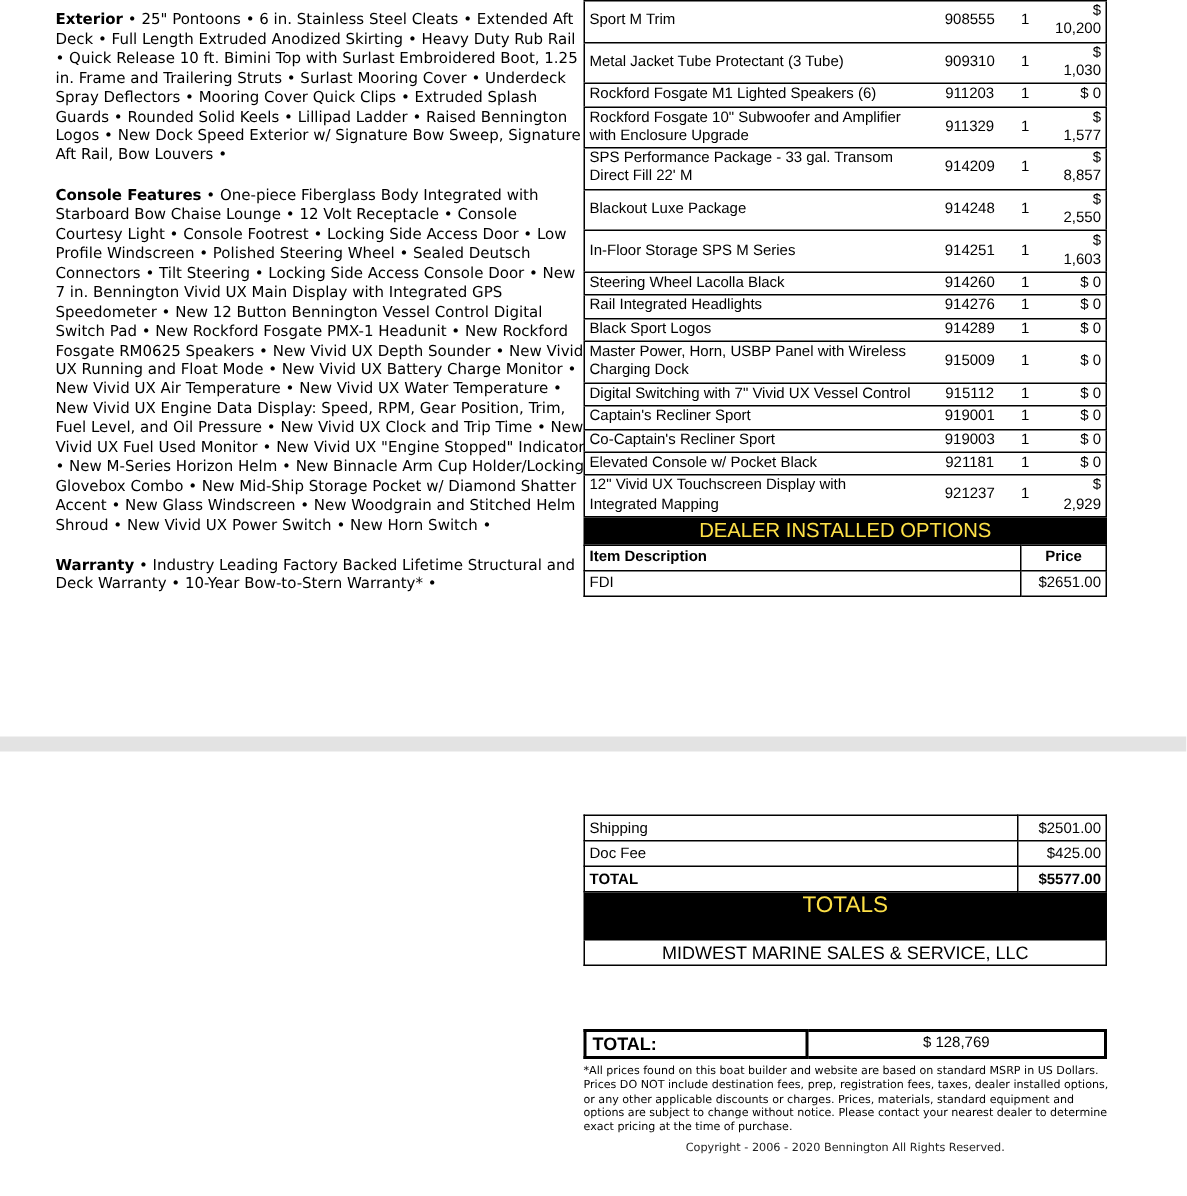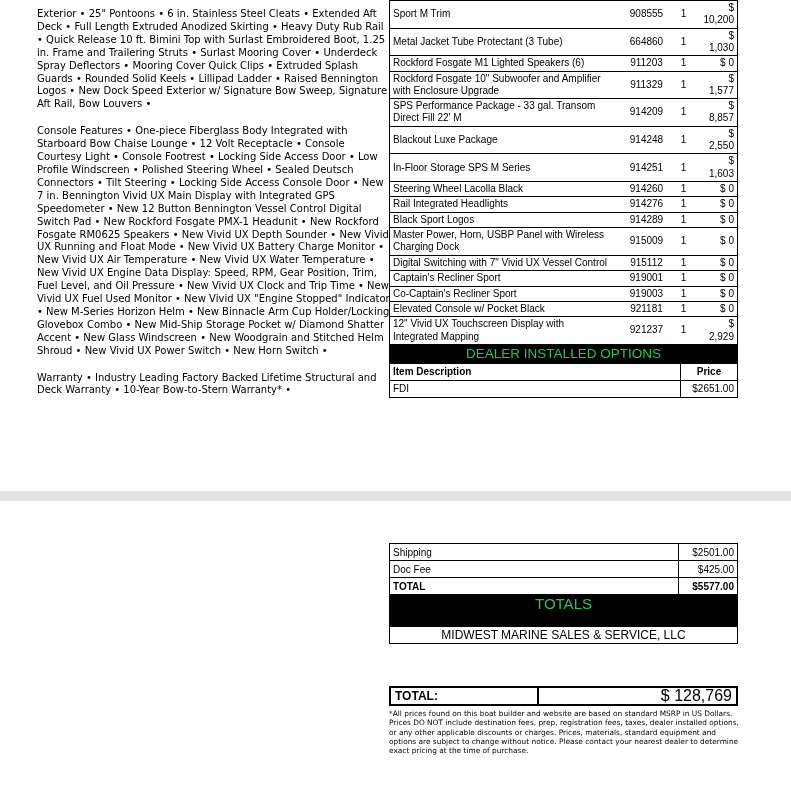--- a/index.html
+++ b/index.html
@@ -3,34 +3,34 @@
 <meta charset="utf-8">
 <style>
   html,body{margin:0;padding:0;}
   body{
     width:791px;height:797px;position:relative;background:#ffffff;
     font-family:"DejaVu Sans",sans-serif;color:#000;overflow:hidden;
   }
   
   .left-text{position:absolute;left:37px;top:8px;width:353px;font-size:10px;line-height:12.9px;}
   .spec-para{margin:0 0 14px 0;}
-  .spec-label{font-weight:normal;}
+  .spec-label{font-weight:bold;}
 
   
   .right-col{position:absolute;left:389px;top:0;width:349px;}
   table{border-collapse:collapse;width:100%;font-family:"Liberation Sans",sans-serif;font-size:10px;color:#000;table-layout:fixed;}
   .options-table{border:1px solid #000;}
   .options-table td{border-top:1px solid #000;border-bottom:1px solid #000;padding:1.1px 3px;line-height:12.2px;vertical-align:middle;}
   .td-desc{white-space:pre-line;}
   .col-part{width:46px;} .col-qty{width:28px;} .col-price{width:40px;}
   .td-part{text-align:center;}
   .td-qty{text-align:center;}
   .td-price{text-align:right;white-space:pre-line;}
 
-  .section-bar{background:#000;color:#22c55e;text-align:center;font-family:"Liberation Sans",sans-serif;}
+  .section-bar{background:#000;color:#fde047;text-align:center;font-family:"Liberation Sans",sans-serif;}
   .dealer-bar{height:18px;line-height:18px;font-size:13.5px;}
   .totals-bar{height:32px;line-height:18px;font-size:15px;}
 
   .dealer-table td{border:1px solid #000;padding:1.5px 3px;line-height:13px;vertical-align:middle;}
   .col-dealer-price{width:57px;}
   .th-desc{font-weight:bold;}
   .th-price{font-weight:bold;text-align:center;}
   .dealer-price{text-align:right;}
 
   .gray-band{position:absolute;left:0;top:491px;width:791px;height:10px;background:#e3e3e3;}
@@ -39,21 +39,21 @@
   .fees-table td{border:1px solid #000;padding:1.5px 3px;line-height:13px;vertical-align:middle;}
   .col-fee-price{width:59px;}
   .td-fee-price{text-align:right;}
   .bold-row td{font-weight:bold;margin-top:14px;}
 
   .dealer-name-row{border:1px solid #000;border-top:none;text-align:center;font-family:"Liberation Sans",sans-serif;font-size:12px;line-height:14px;padding:1px 0;}
   .grand-table{border:2px solid #0f766e;margin-top:42px;}
   .grand-table td{border:2px solid #000;padding:1px 4px;line-height:14px;vertical-align:middle;}
   .col-grand-label{width:148px;}
   .td-grand-label{font-weight:bold;font-size:12px;}
-  .td-grand-value{text-align:right;font-size:16px;}
+  .td-grand-value{text-align:center;font-size:10px;}
 
   .disclaimer{margin-top:3px;width:356px;font-family:"DejaVu Sans",sans-serif;font-size:7.4px;line-height:9.3px;color:#000;}
   .copyright{margin-top:5px;width:349px;text-align:center;font-family:"DejaVu Sans",sans-serif;font-size:7.5px;color:#222;}
 </style>
 </head>
 <body>
 
 <div class="left-text">
     <p class="spec-para"><span class="spec-label">Exterior</span><span> • 25" Pontoons • 6 in. Stainless Steel Cleats • Extended Aft Deck • Full Length Extruded Anodized Skirting • Heavy Duty Rub Rail • Quick Release 10 ft. Bimini Top with Surlast Embroidered Boot, 1.25 in. Frame and Trailering Struts • Surlast Mooring Cover • Underdeck Spray Deflectors • Mooring Cover Quick Clips • Extruded Splash Guards • Rounded Solid Keels • Lillipad Ladder • Raised Bennington Logos • New Dock Speed Exterior w/ Signature Bow Sweep, Signature Aft Rail, Bow Louvers •</span></p>
     <p class="spec-para"><span class="spec-label">Console Features</span><span> • One-piece Fiberglass Body Integrated with Starboard Bow Chaise Lounge • 12 Volt Receptacle • Console Courtesy Light • Console Footrest • Locking Side Access Door • Low Profile Windscreen • Polished Steering Wheel • Sealed Deutsch Connectors • Tilt Steering • Locking Side Access Console Door • New 7 in. Bennington Vivid UX Main Display with Integrated GPS Speedometer • New 12 Button Bennington Vessel Control Digital Switch Pad • New Rockford Fosgate PMX-1 Headunit • New Rockford Fosgate RM0625 Speakers • New Vivid UX Depth Sounder • New Vivid UX Running and Float Mode • New Vivid UX Battery Charge Monitor • New Vivid UX Air Temperature • New Vivid UX Water Temperature • New Vivid UX Engine Data Display: Speed, RPM, Gear Position, Trim, Fuel Level, and Oil Pressure • New Vivid UX Clock and Trip Time • New Vivid UX Fuel Used Monitor • New Vivid UX "Engine Stopped" Indicator • New M-Series Horizon Helm • New Binnacle Arm Cup Holder/Locking Glovebox Combo • New Mid-Ship Storage Pocket w/ Diamond Shatter Accent • New Glass Windscreen • New Woodgrain and Stitched Helm Shroud • New Vivid UX Power Switch • New Horn Switch •</span></p>
@@ -71,21 +71,21 @@
     <tbody>
         <tr>
           <td class="td-desc">Sport M Trim</td>
           <td class="td-part">908555</td>
           <td class="td-qty">1</td>
           <td class="td-price">$
 10,200</td>
         </tr>
         <tr>
           <td class="td-desc">Metal Jacket Tube Protectant (3 Tube)</td>
-          <td class="td-part">664860</td>
+          <td class="td-part">909310</td>
           <td class="td-qty">1</td>
           <td class="td-price">$
 1,030</td>
         </tr>
         <tr>
           <td class="td-desc">Rockford Fosgate M1 Lighted Speakers (6)</td>
           <td class="td-part">911203</td>
           <td class="td-qty">1</td>
           <td class="td-price">$ 0</td>
         </tr>
@@ -235,13 +235,14 @@
     <tbody>
       <tr>
         <td class="td-grand-label">TOTAL:</td>
         <td class="td-grand-value">$ 128,769</td>
       </tr>
     </tbody>
   </table>
 
   <div class="disclaimer">*All prices found on this boat builder and website are based on standard MSRP in US Dollars. Prices DO NOT include destination fees, prep, registration fees, taxes, dealer installed options, or any other applicable discounts or charges. Prices, materials, standard equipment and options are subject to change without notice. Please contact your nearest dealer to determine exact pricing at the time of purchase.</div>
 
+  <div class="copyright">Copyright - 2006 - 2020 Bennington All Rights Reserved.</div>
 </div>
 
 </body></html>

